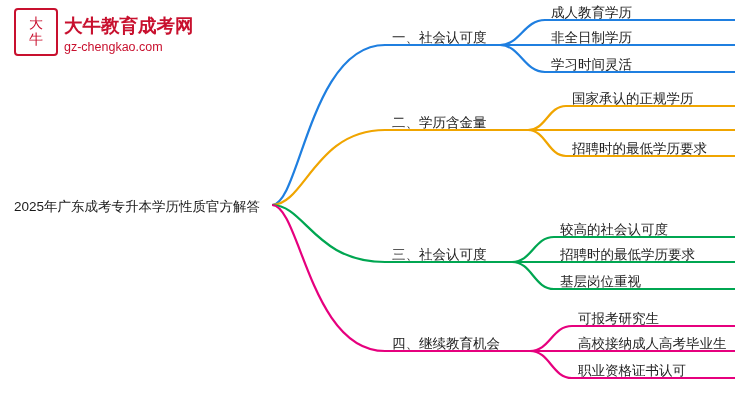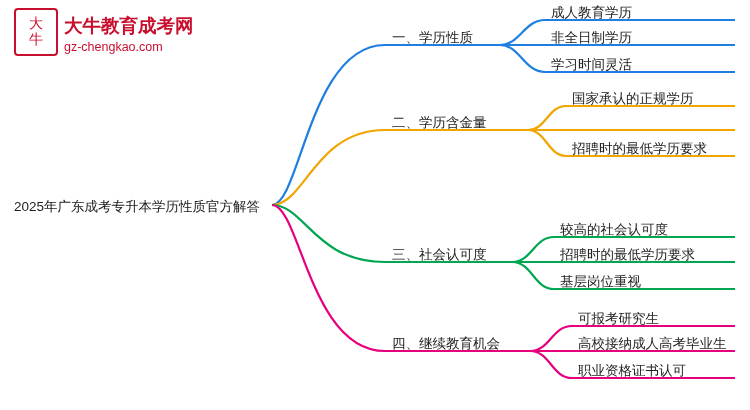--- a/index.html
+++ b/index.html
@@ -109,21 +109,21 @@
     <path d="M385 262 L512 262 C 532 262, 534 237, 554 237 L735 237" fill="none" stroke="#00a651" stroke-width="2.2"></path>
     <path d="M512 262 L554 262 L735 262" fill="none" stroke="#00a651" stroke-width="2.2"></path>
     <path d="M512 262 C 532 262, 534 289, 554 289 L735 289" fill="none" stroke="#00a651" stroke-width="2.2"></path>
 
     <path d="M272 205 C 300 205, 310 351, 385 351" fill="none" stroke="#e6007e" stroke-width="2.2"></path>
     <path d="M385 351 L530 351 C 550 351, 552 326, 572 326 L735 326" fill="none" stroke="#e6007e" stroke-width="2.2"></path>
     <path d="M530 351 L572 351 L735 351" fill="none" stroke="#e6007e" stroke-width="2.2"></path>
     <path d="M530 351 C 550 351, 552 378, 572 378 L735 378" fill="none" stroke="#e6007e" stroke-width="2.2"></path>
   </svg>
 
-  <div class="node-label" style="left:392px; top:31px;">一、学历性质</div>
+  <div class="node-label" style="left:392px; top:31px;">一、社会认可度</div>
   <div class="node-label" style="left:392px; top:116px;">二、学历含金量</div>
   <div class="node-label" style="left:392px; top:248px;">三、社会认可度</div>
   <div class="node-label" style="left:392px; top:337px;">四、继续教育机会</div>
 
   <div class="node-label" style="left:551px; top:6px;font-family:Liberation Serif, serif;">成人教育学历</div>
   <div class="node-label" style="left:551px; top:31px;">非全日制学历</div>
   <div class="node-label" style="left:551px; top:58px;text-align:right;">学习时间灵活</div>
 
   <div class="node-label" style="left:572px; top:92px;">国家承认的正规学历</div>
   <div class="node-label" style="left:572px; top:142px;">招聘时的最低学历要求</div>

